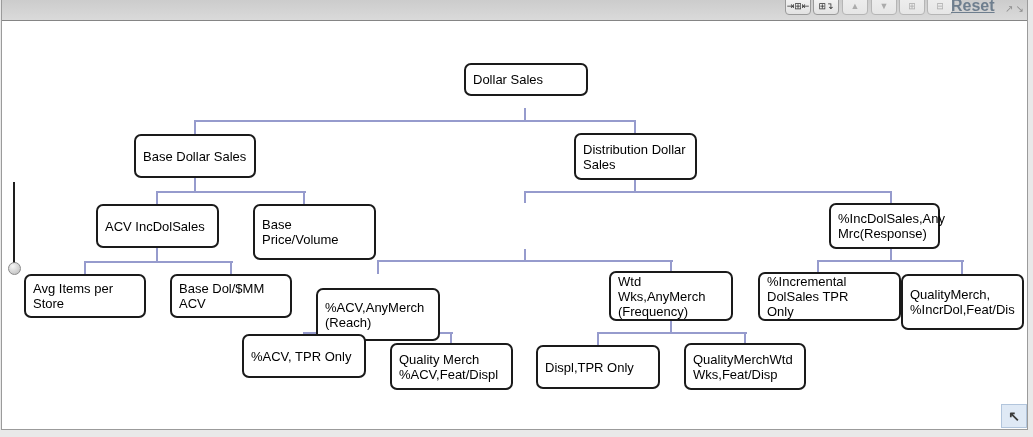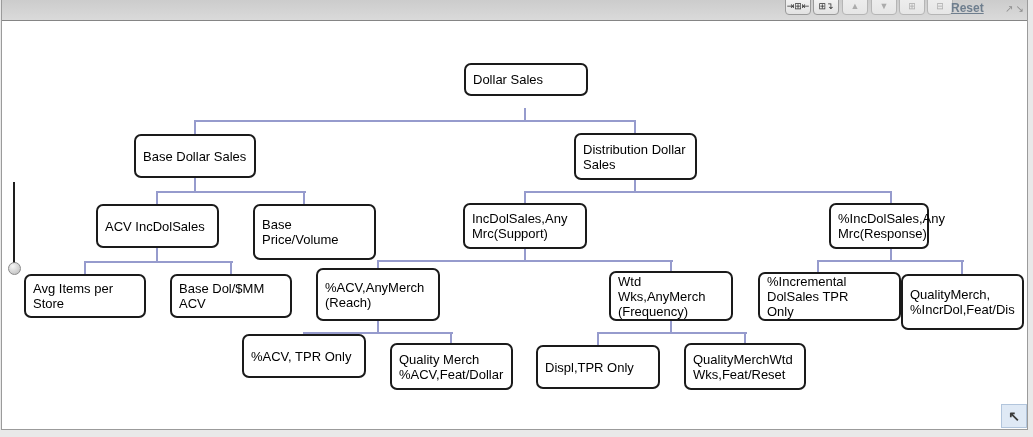--- a/index.html
+++ b/index.html
@@ -30,21 +30,21 @@
     background:linear-gradient(#fbfbfb,#e2e2e2);
     border:1px solid #9a9a9a;border-radius:4px;
     display:flex;align-items:flex-end;justify-content:center;
     font-size:9px;line-height:10px;color:#2f2f2f;
     padding:0 0 3px 0;box-sizing:border-box;cursor:pointer;
   }
   .tb-btn.disabled{color:#ababab;background:linear-gradient(#f0f0f0,#e6e6e6);border-color:#b5b5b5;}
   .tb-reset{
     position:absolute;left:949px;top:0;height:15px;
     display:flex;align-items:flex-end;
-    font-size:12px;font-weight:bold;color:#6e7e8e;
+    font-size:16px;font-weight:bold;color:#6e7e8e;
     text-decoration:underline;cursor:pointer;
   }
   .tb-corner{
     position:absolute;left:1003px;top:0;height:14px;
     display:flex;align-items:flex-end;
     font-size:10px;color:#8f8f8f;letter-spacing:2px;cursor:pointer;
   }
   
   .node{
     position:absolute;background:#fff;
@@ -151,37 +151,33 @@
   <div class="node" style="left:572px;top:133px;width:123px;height:47px">
       <span>Distribution Dollar
 Sales</span>
     </div>
   <div class="node" style="left:94px;top:204px;width:123px;height:44px">
       <span>ACV IncDolSales</span>
     </div>
   <div class="node" style="left:251px;top:204px;width:123px;height:56px">
       <span>Base Price/Volume</span>
     </div>
-  <div class="node" style="left:461px;top:203px;width:124px;height:46px">
-      <span>IncDolSales,Any
-Mrc(Support)</span>
-    </div>
-  <div class="node" style="left:827px;top:203px;width:100px;height:46px">
+  <div class="node" style="left:827px;top:203px;width:111px;height:46px">
       <span>%IncDolSales,Any
 Mrc(Response)</span>
     </div>
   <div class="node" style="left:168px;top:274px;width:122px;height:44px">
       <span>Base Dol/$MM
 ACV</span>
     </div>
   <div class="node" style="left:22px;top:274px;width:122px;height:44px">
       <span>Avg Items per
 Store</span>
     </div>
-  <div class="node" style="left:314px;top:268px;width:124px;height:53px">
+  <div class="node" style="left:314px;top:288px;width:124px;height:53px">
       <span>%ACV,AnyMerch
 (Reach)</span>
     </div>
   <div class="node" style="left:607px;top:271px;width:124px;height:50px">
       <span>Wtd
 Wks,AnyMerch
 (Frequency)</span>
     </div>
   <div class="node" style="left:756px;top:272px;width:143px;height:49px">
       <span>%Incremental
@@ -190,27 +186,27 @@
     </div>
   <div class="node" style="left:899px;top:274px;width:123px;height:56px">
       <span>QualityMerch,
 %IncrDol,Feat/Dis</span>
     </div>
   <div class="node" style="left:240px;top:334px;width:124px;height:44px">
       <span>%ACV, TPR Only</span>
     </div>
   <div class="node" style="left:388px;top:343px;width:123px;height:47px">
       <span>Quality Merch
-%ACV,Feat/Dollar</span>
+%ACV,Feat/Displ</span>
     </div>
   <div class="node" style="left:534px;top:345px;width:124px;height:44px">
       <span>Displ,TPR Only</span>
     </div>
   <div class="node" style="left:682px;top:343px;width:122px;height:47px">
       <span>QualityMerchWtd
-Wks,Feat/Reset</span>
+Wks,Feat/Disp</span>
     </div>
 
   <div class="pan-btn">
       <span>↖</span>
     </div>
 
 </div>
 
 </body></html>

